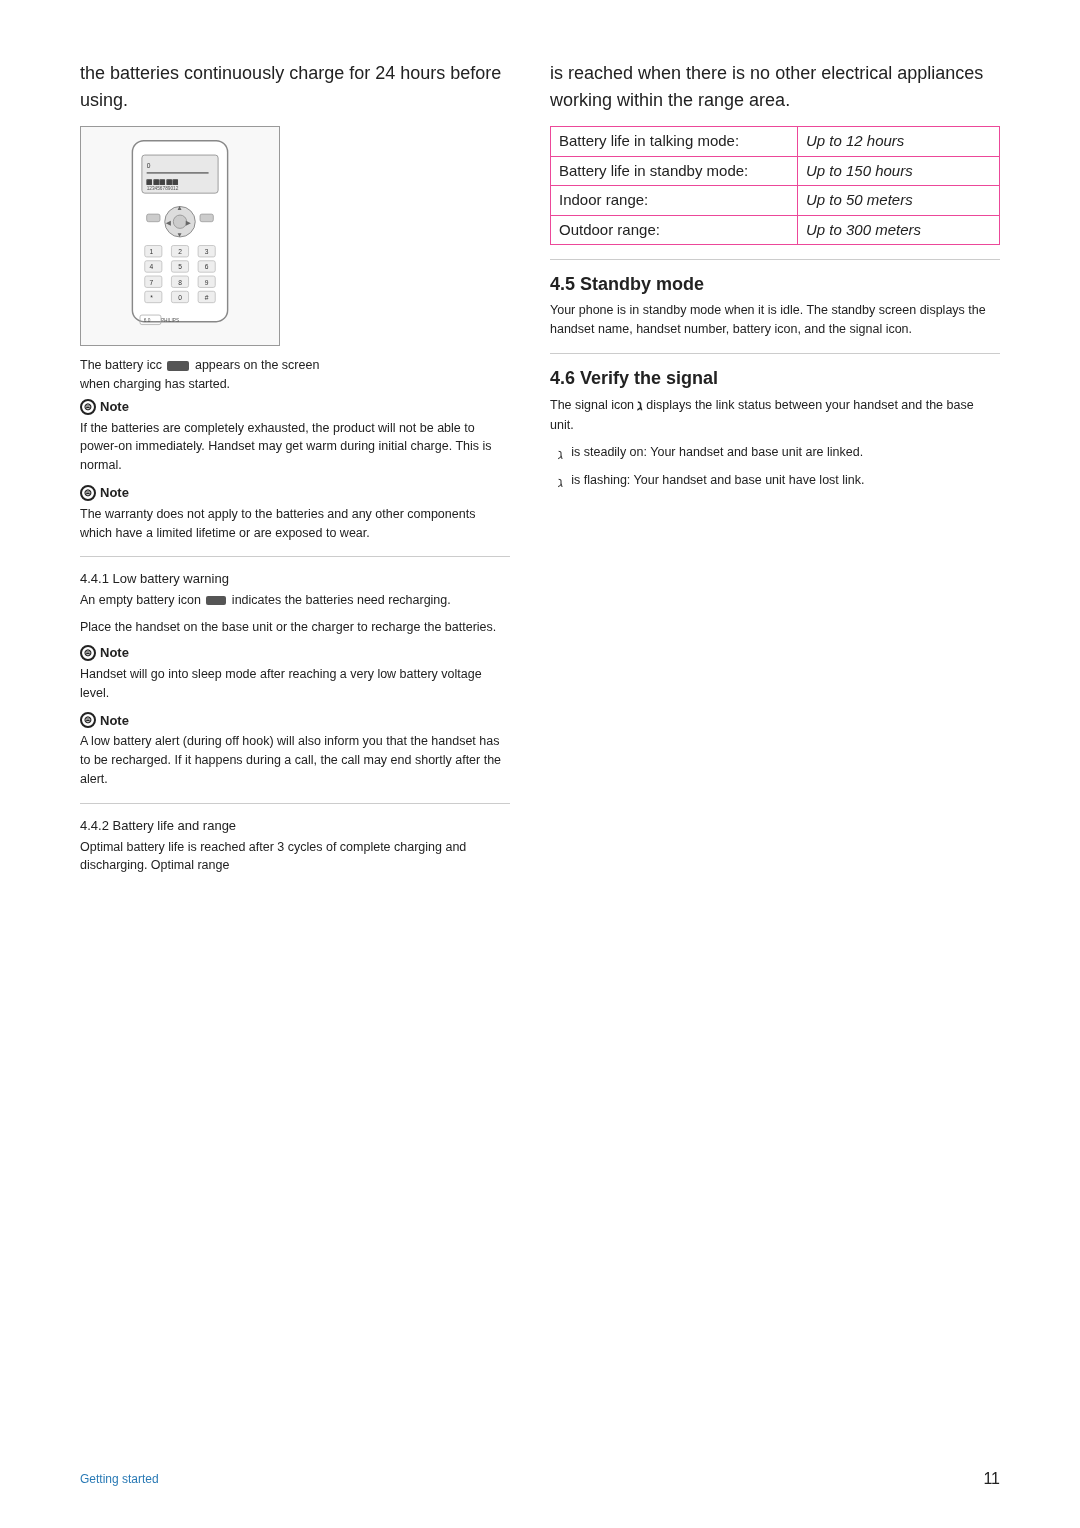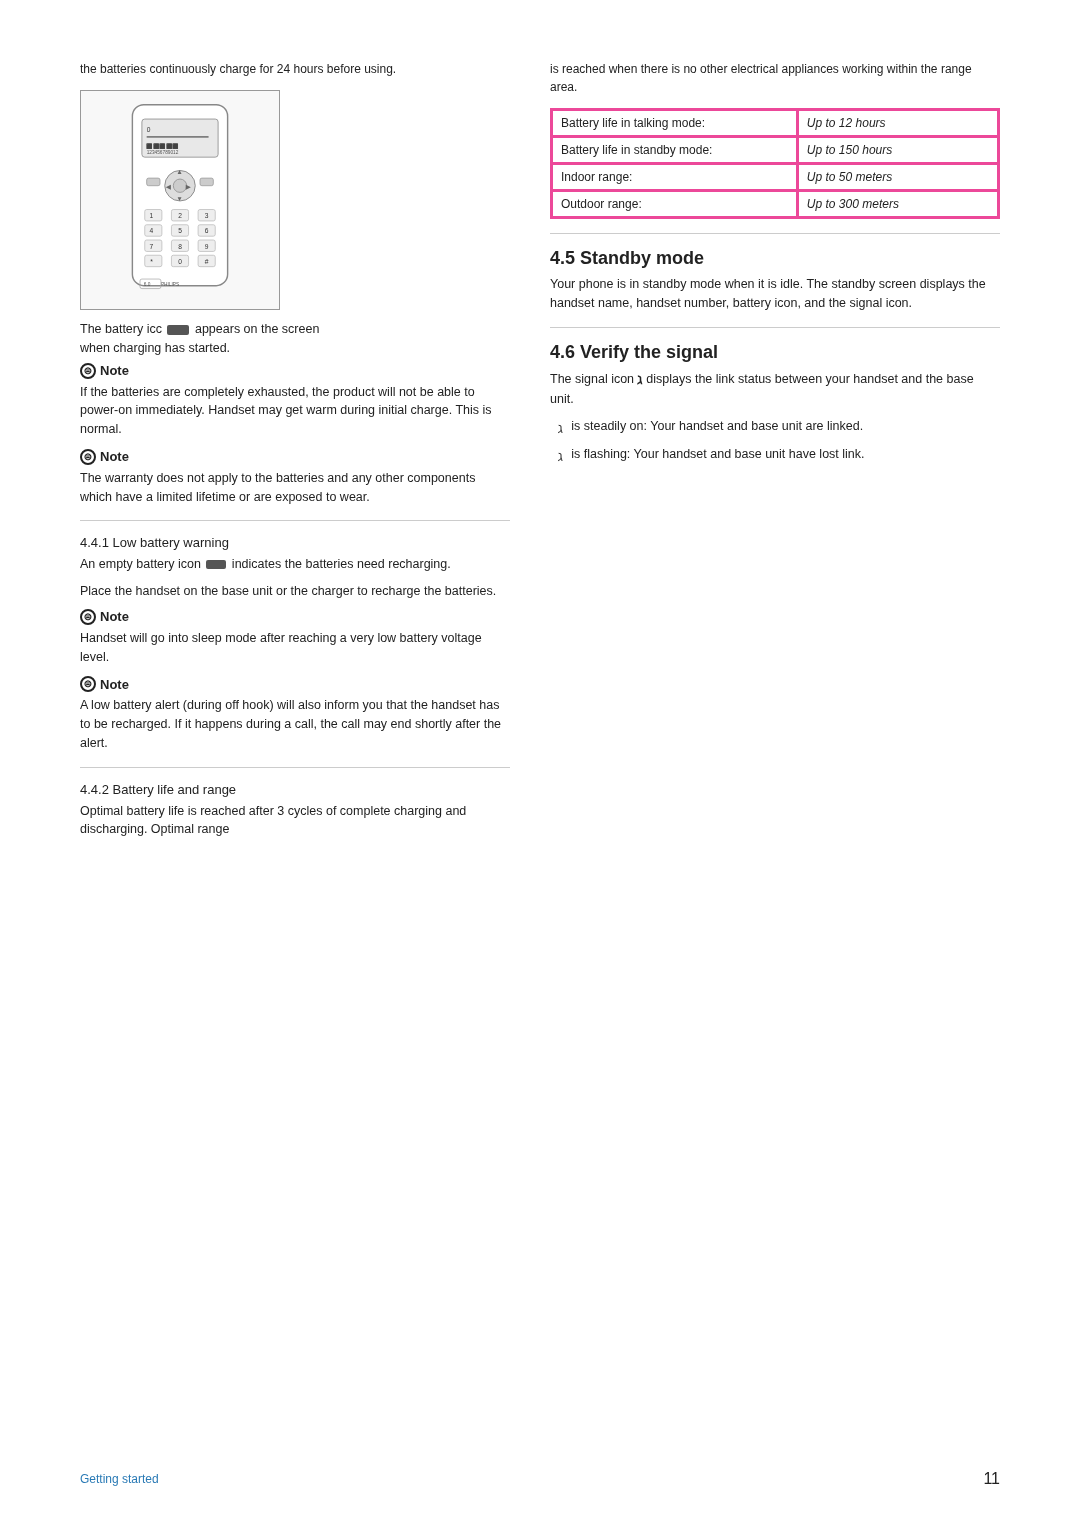--- a/index.html
+++ b/index.html
@@ -22,21 +22,21 @@
       gap: 40px;
     }
     .col-left {
       width: 430px;
       flex-shrink: 0;
     }
     .col-right {
       flex: 1;
     }
     .intro-text {
-      font-size: 12px;
+      font-size: 18px;
       line-height: 1.5;
       margin-bottom: 12px;
     }
     .phone-img-container {
       border: 1px solid #999;
       width: 200px;
       height: 220px;
       margin-bottom: 10px;
       display: flex;
       align-items: center;
@@ -106,23 +106,23 @@
       margin-right: 4px;
       margin-top: 1px;
     }
     .spec-table {
       border-collapse: collapse;
       width: 100%;
       margin-bottom: 14px;
       margin-top: 8px;
     }
     .spec-table td {
-      border: 3px solid #ec4899;
+      border: 1px solid #ec4899;
       padding: 3px 8px;
-      font-size: 12px;
+      font-size: 15px;
       line-height: 1.5;
     }
     .spec-table td:first-child {
       font-weight: normal;
       width: 55%;
     }
     .spec-table td:last-child {
       width: 45%;
       font-style: italic;
     }

